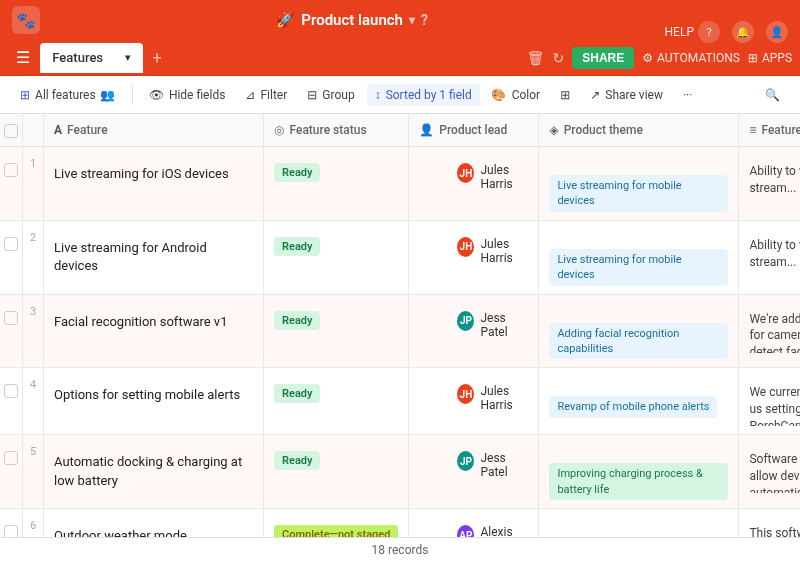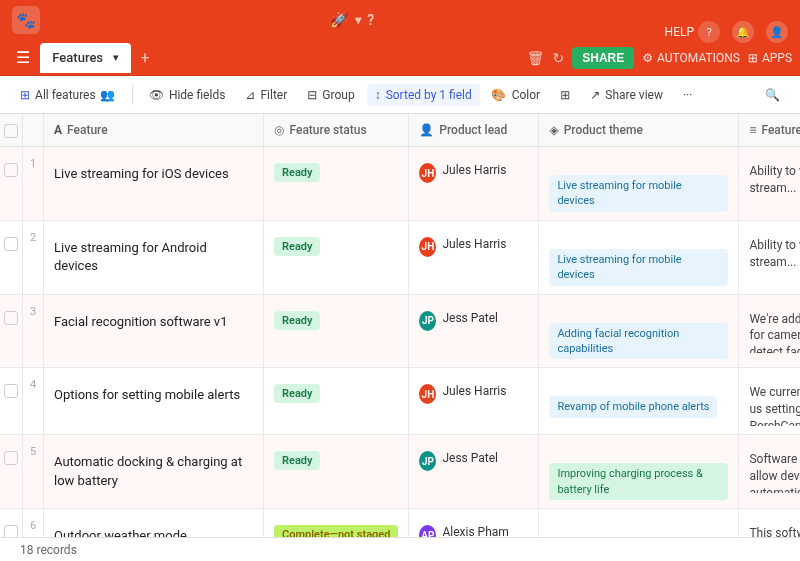--- a/index.html
+++ b/index.html
@@ -32,21 +32,21 @@
       gap: 2px;
       border-bottom: 1px solid rgba(0,0,0,0.1);
     }
     .hamburger { color: white; padding: 6px 8px; cursor: pointer; font-size: 16px; }
     .tab {
       height: 30px;
       padding: 0 12px;
       border-radius: 4px 4px 0 0;
       display: flex;
       align-items: center;
-      gap: 10px;
+      gap: 22px;
       font-size: 13px;
       cursor: pointer;
       color: rgba(255,255,255,0.85);
     }
     .tab.active {
       background: white;
       color: #333;
       font-weight: 500;
     }
     .tab-plus { color: rgba(255,255,255,0.7); padding: 0 8px; cursor: pointer; font-size: 16px; }
@@ -116,21 +116,21 @@
       font-size: 11px;
       font-weight: 600;
       margin-top: 8px;
       white-space: nowrap;
     }
     .badge-ready { background: #d4f5e2; color: #1a7a45; }
     .badge-complete { background: #bef264; color: #8a6900; padding-left: 8px; }
 
     
     .person-cell { display: flex; align-items: flex-start; gap: 6px; padding-top: 8px; }
-    .avatar { width: 17px; height: 20px; border-radius: 50%; font-size: 10px; display: flex; align-items: center; justify-content: center; color: white; font-weight: 600; flex-shrink: 0; }
+    .avatar { width: 17px; height: 20px; border-radius: 50%; font-size: 10px; display: flex; align-items: center; justify-content: center; color: white; font-weight: 600; flex-shrink: 0; margin-left: 38px; }
     .person-name { font-size: 12px; color: #333; }
 
     
     .theme-tag {
       display: inline-block;
       background: #e8f4fd;
       color: #1a6fa0;
       border-radius: 4px;
       padding: 3px 8px;
       font-size: 11px;
@@ -150,38 +150,40 @@
     .status-bar {
       height: 24px;
       background: white;
       border-top: 1px solid #e0e0e0;
       display: flex;
       align-items: center;
       padding: 0 20px;
       font-size: 12px;
       color: #666;
       gap: 12px;
+      justify-content: center;
     }
     .col-feature { width: 220px; min-width: 220px; }
     .col-status { width: 140px; min-width: 140px; }
     .col-lead { width: 130px; min-width: 130px; }
     .col-theme { width: 200px; min-width: 200px; }
     .col-desc { min-width: 160px; }
 
     .rocket-emoji { font-size: 15px; }
   </style>
 </head>
 <body>
 
 <div class="top-bar">
   <div class="top-bar-left">
     <div class="app-logo">🐾</div>
   </div>
   <div class="top-bar-center">
     <span class="rocket-emoji">🚀</span>
+    <span>Product launch</span>
     <span style="font-size:12px;opacity:0.7">▾</span>
     <span style="font-size:14px;opacity:0.7">?</span>
   </div>
   <div class="top-bar-right">
     <div class="help-btn">
       <span>HELP</span>
       <div class="icon-circle">?</div>
     </div>
     <div class="icon-circle">🔔</div>
     <div class="icon-circle">👤</div>

